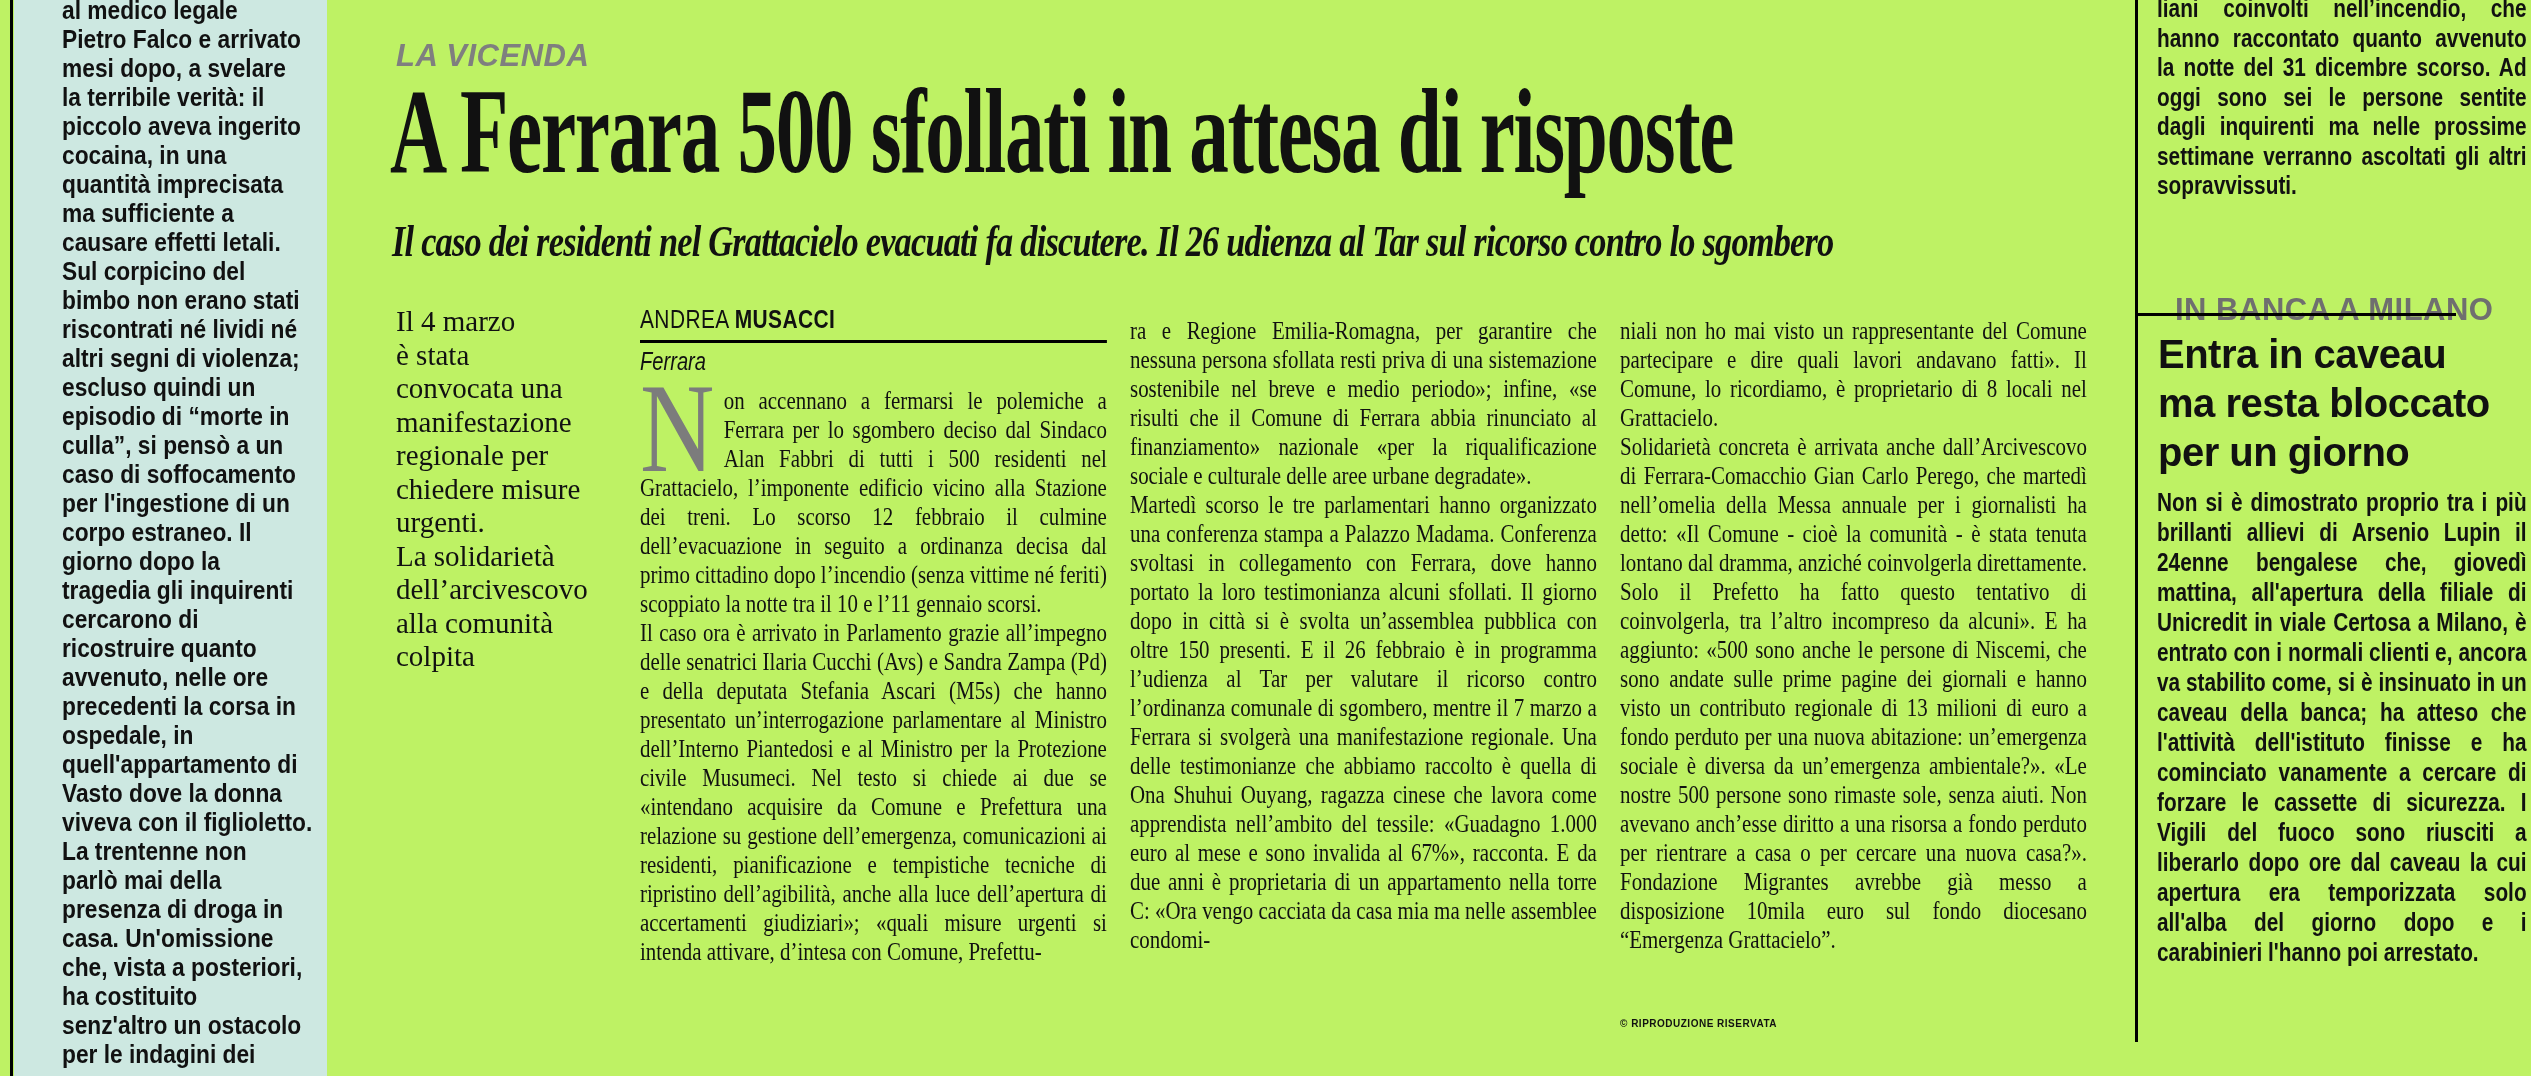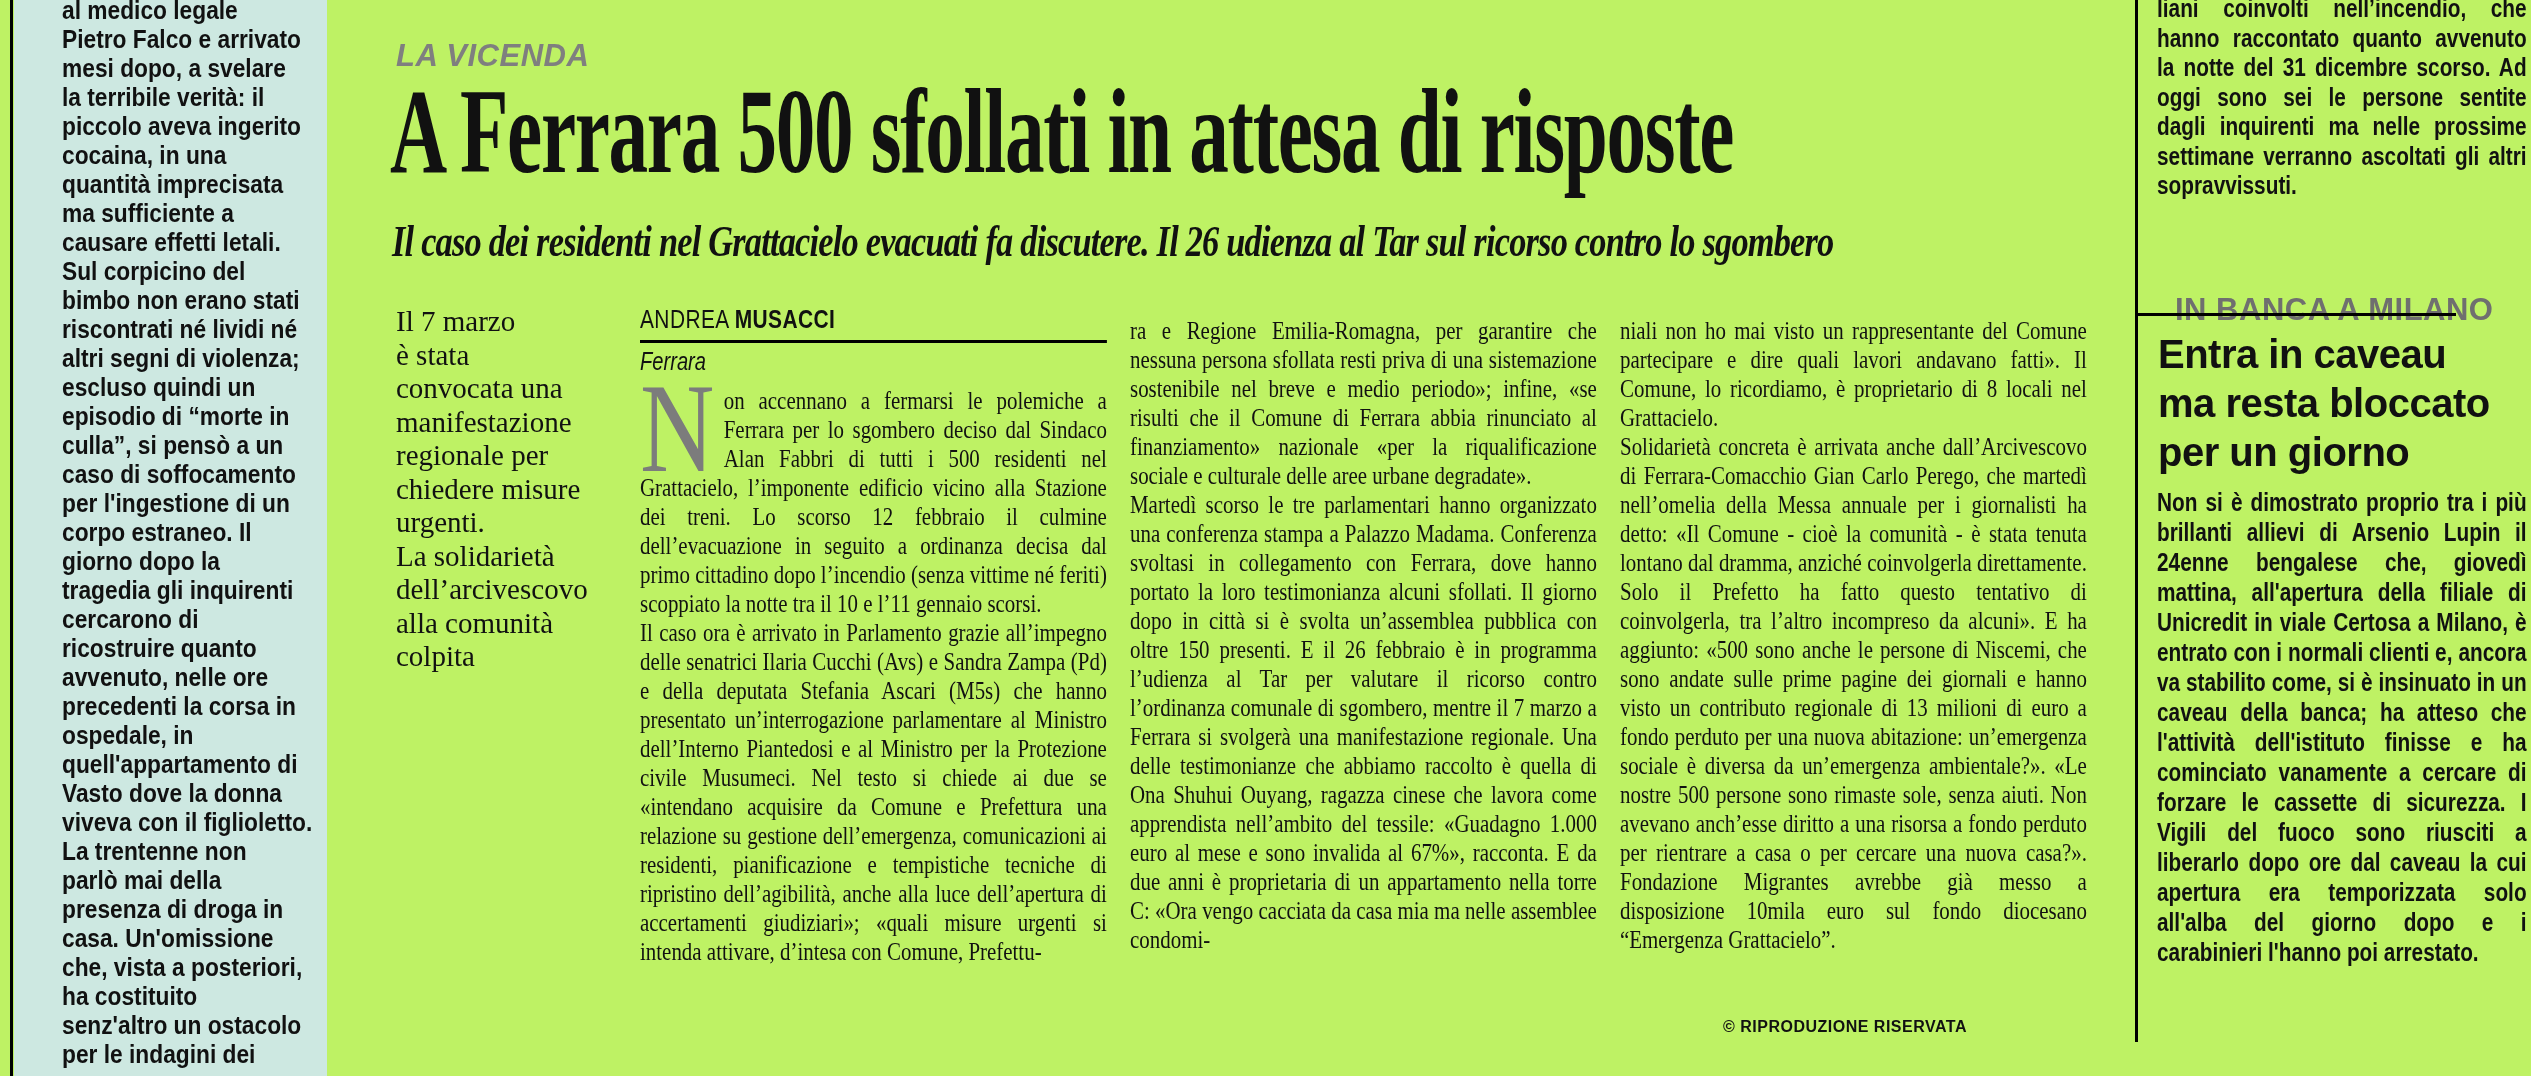--- a/index.html
+++ b/index.html
@@ -88,21 +88,21 @@
   .dropcap{
     float:left;
     width:94px;height:85px;
     font-size:128px;line-height:85px;
     color:var(--dropcap-gray);
     margin-right:10px;
   }
   .copyright{
     position:absolute;left:1620px;top:1018px;width:450px;
     font-family:"Liberation Sans","DejaVu Sans",sans-serif;
-    font-weight:700;font-size:16px;text-align:center;
+    font-weight:700;font-size:10px;text-align:left;
     letter-spacing:0.5px;
   }
   
   .vdivider{
     position:absolute;left:2135px;top:0;width:3px;height:1042px;
     background:var(--rule-black);
   }
   .rs-top{
     position:absolute;left:2157px;top:-6px;width:462px;
     font-family:"Liberation Sans","DejaVu Sans",sans-serif;
@@ -177,21 +177,21 @@
 che, vista a posteriori,
 ha costituito
 senz'altro un ostacolo
 per le indagini dei</div>
   </div>
 
   <div class="kicker">LA VICENDA</div>
   <h1 class="headline">A Ferrara 500 sfollati in attesa di risposte</h1>
   <div class="subtitle">Il caso dei residenti nel Grattacielo evacuati fa discutere. Il 26 udienza al Tar sul ricorso contro lo sgombero</div>
 
-  <div class="summary">Il 7 marzo
+  <div class="summary">Il 4 marzo
 è stata
 convocata una
 manifestazione
 regionale per
 chiedere misure
 urgenti.
 La solidarietà
 dell’arcivescovo
 alla comunità
 colpita</div>

